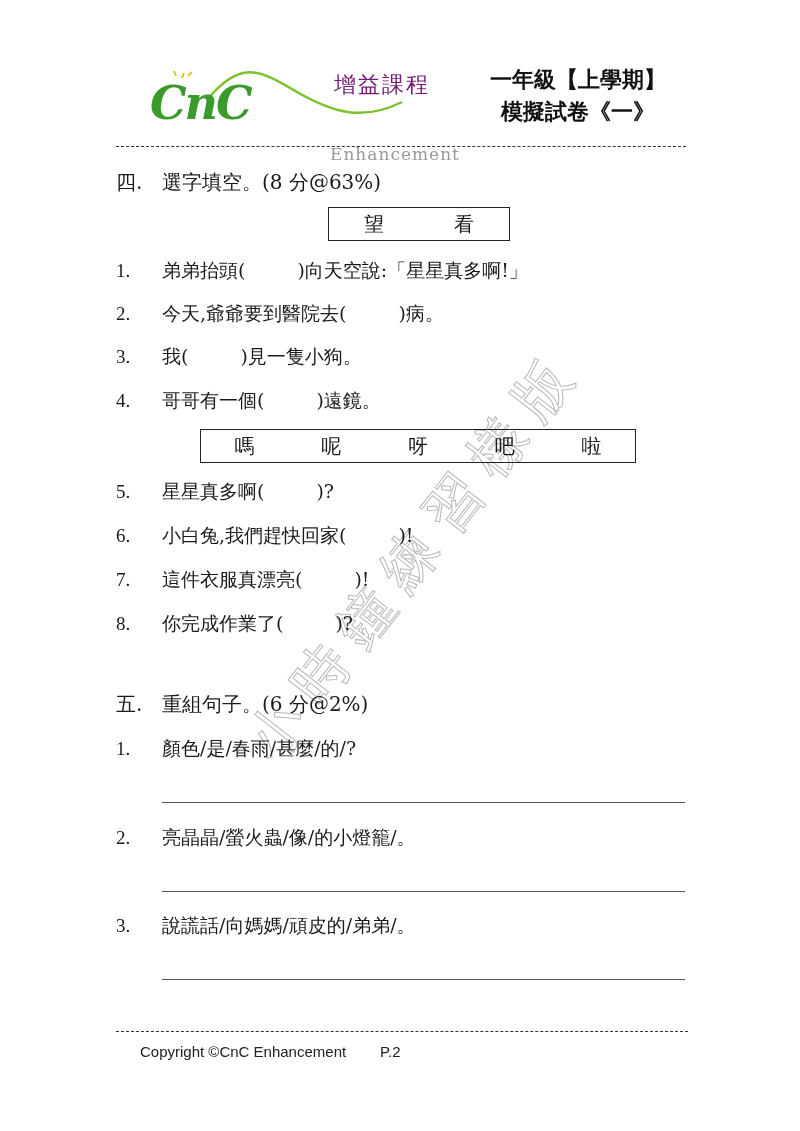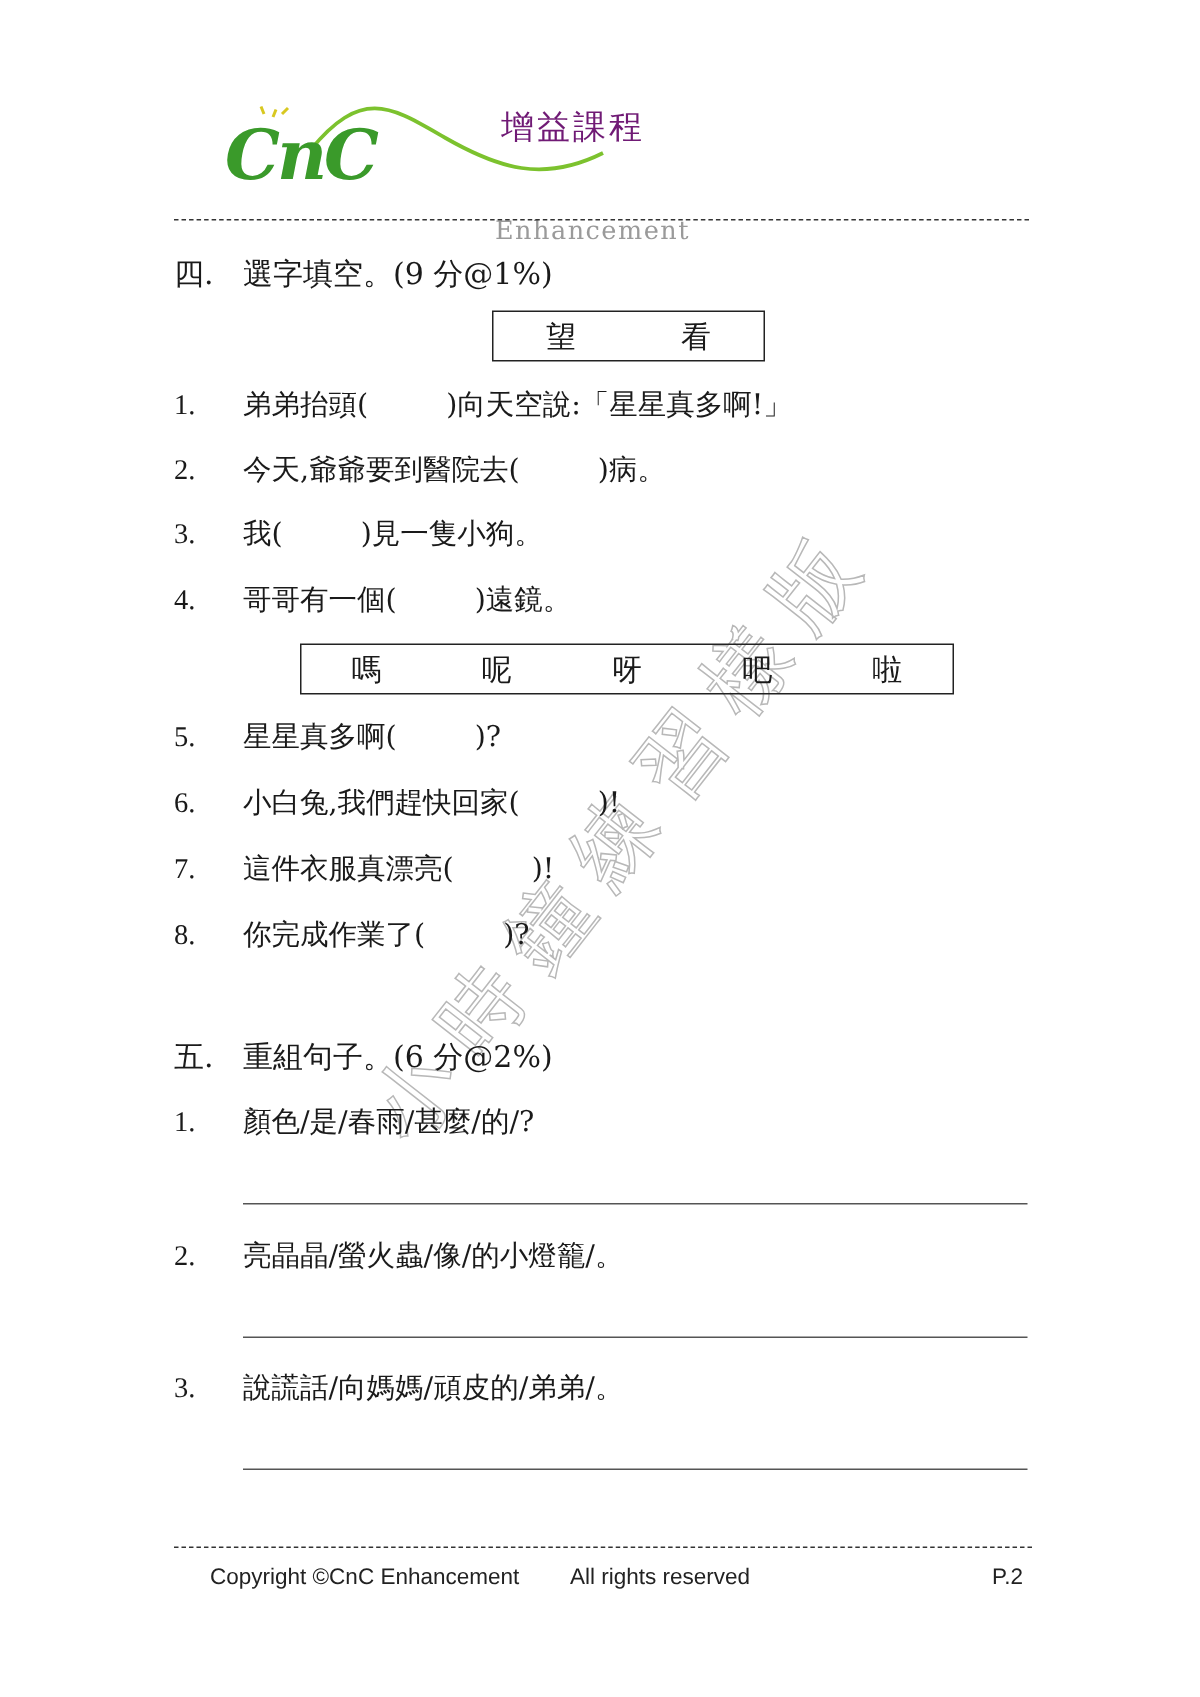--- a/index.html
+++ b/index.html
@@ -50,28 +50,32 @@
 <div class="header">
   <div class="logo">
     <svg width="360" height="75">
       <path d="M95 38 C 130 -5, 150 10, 185 30 S 250 60, 290 40" stroke="#7cc22e" stroke-width="2.5" fill="none"></path>
       <path d="M70 16 l2 -5 M76 14 l4 -4 M64 14 l-2 -5" stroke="#d8c820" stroke-width="2"></path>
     </svg>
     <div class="logo-cnc">CnC</div>
     <div class="logo-cn">增益課程</div>
     <div class="logo-en">Enhancement</div>
   </div>
+  <div class="title-block">
+    <div class="title-line1">一年級【上學期】</div>
+    <div class="title-line2">模擬試卷《一》</div>
+  </div>
 </div>
 
 <div class="dash-line" style="top:146px"></div>
 
 <div class="watermark">小時鐘練習樣版</div>
 
 <div class="section-title" style="top:168px">
-  <span class="num">四.</span><span>選字填空。(9 分@1%)</span>
+  <span class="num">四.</span><span>選字填空。(8 分@63%)</span>
 </div>
 
 <div class="word-box" style="left:328px; top:207px; width:180px; height:32px;">
   <span>望</span>
   <span>看</span>
 </div>
 
 <div class="q" style="top:256px">
   <span class="qn">1.</span><span>弟弟抬頭(</span><span class="blank" style="width:52px"></span><span>)向天空說:「星星真多啊!」</span>
 </div>
@@ -122,15 +126,14 @@
 
 <div class="q" style="top:911px">
   <span class="qn">3.</span><span>說謊話/向媽媽/頑皮的/弟弟/。</span>
 </div>
 <div class="answer-line" style="top:979px"></div>
 
 <div class="dash-line" style="top:1031px; width:572px"></div>
 
 <div class="footer">
   <span class="copy">Copyright ©CnC Enhancement</span>
-  <span class="rights">All rights reserved</span>
   <span class="page">P.2</span>
 </div>
 
 </body></html>

